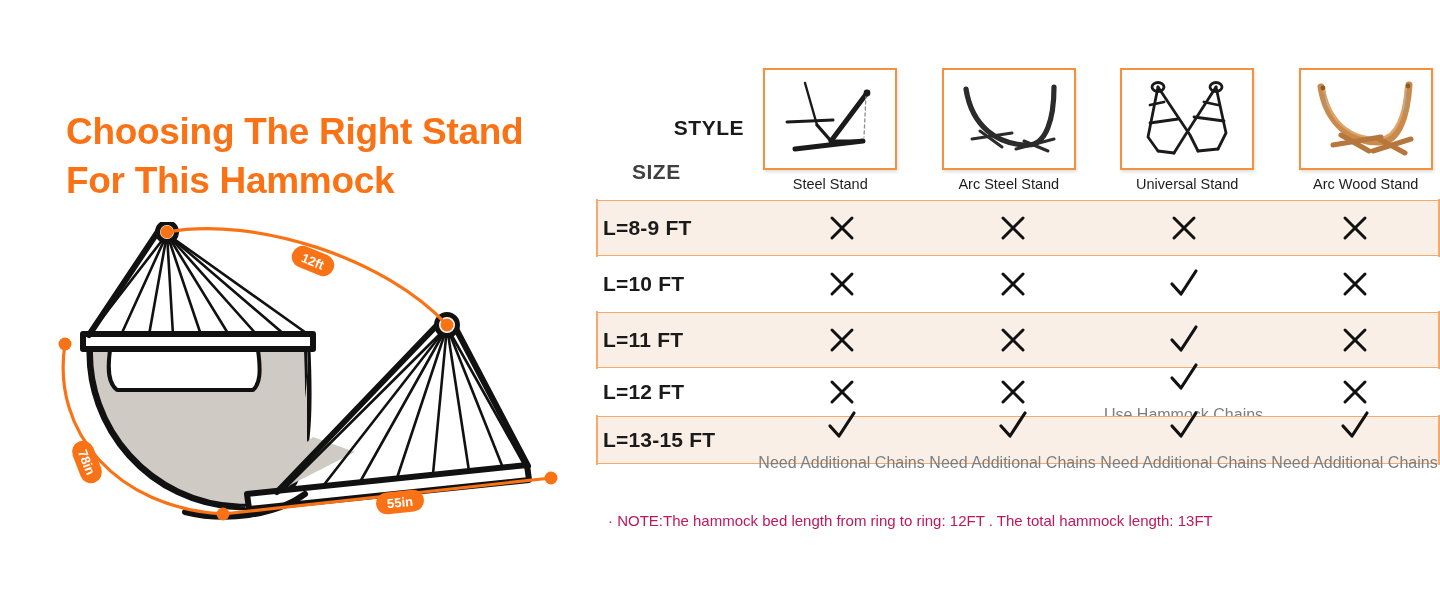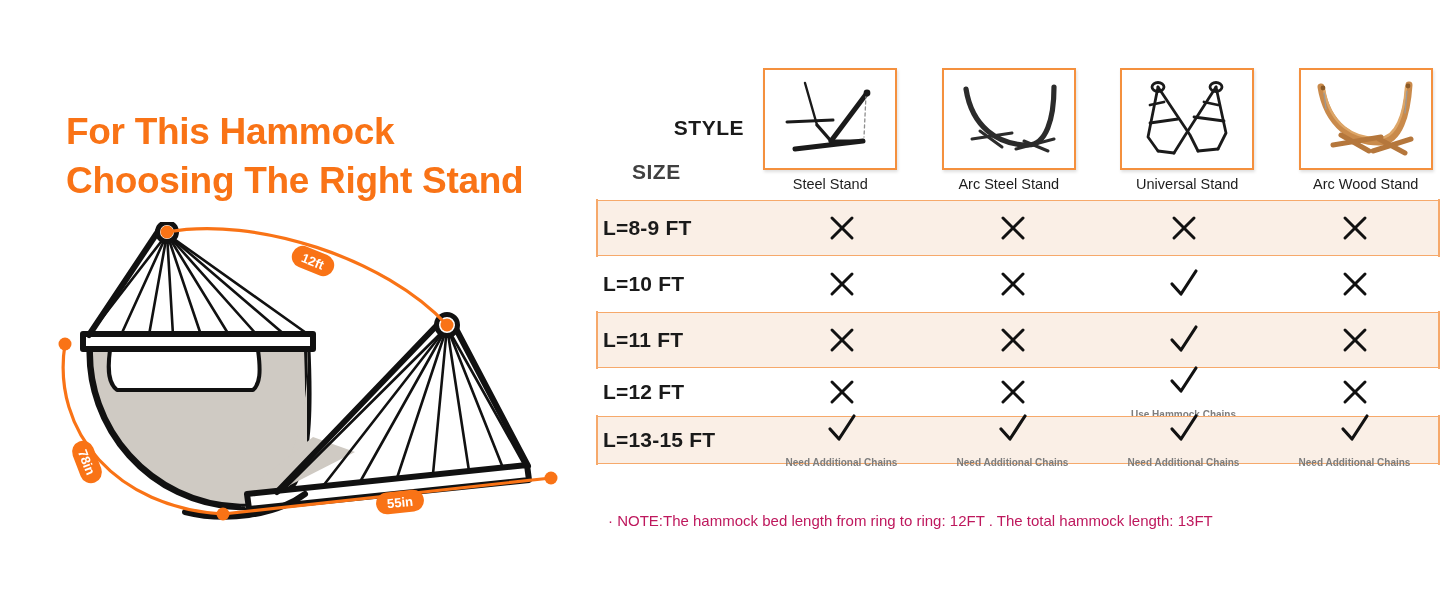--- a/index.html
+++ b/index.html
@@ -82,42 +82,41 @@
   .cells{flex:1 1 auto;display:flex;height:100%;}
   .cell{
     flex:1 1 0;
     display:flex;flex-direction:column;
     align-items:center;justify-content:center;
     position:relative;
   }
   .mark{line-height:1;}
   .mark svg{display:block;}
   .sub-note{
-    font-size:10px;color:#7d7d7d;
+    font-size:16px;color:#7d7d7d;
     margin-top:12px;white-space:nowrap;
     line-height:1;
-    font-weight:bold;
   }
   .cell.has-note .mark{margin-bottom:1px;}
 
   .footnote{
     position:absolute;left:12px;top:512px;
     font-size:15px;color:#be185d;white-space:nowrap;
   }
 </style>
 </head>
 <body>
 
 <div class="page">
 
   <div class="left-panel">
 
     <div class="headline">
+      <span class="ln">Choosing The Right Stand</span>
       <span class="ln">For This Hammock</span>
-      <span class="ln">Choosing The Right Stand</span>
     </div>
 
     <div class="hammock-art">
       <svg viewBox="0 0 520 300" xmlns="http://www.w3.org/2000/svg">
         <defs>
           <style>
             .ink{fill:none;stroke:#111111;stroke-linecap:round;stroke-linejoin:round;}
             .rope{fill:none;stroke:#111111;stroke-width:2.6;stroke-linecap:round;}
             .orange{fill:none;stroke:#f97316;stroke-width:3.2;stroke-linecap:round;}
           </style>

